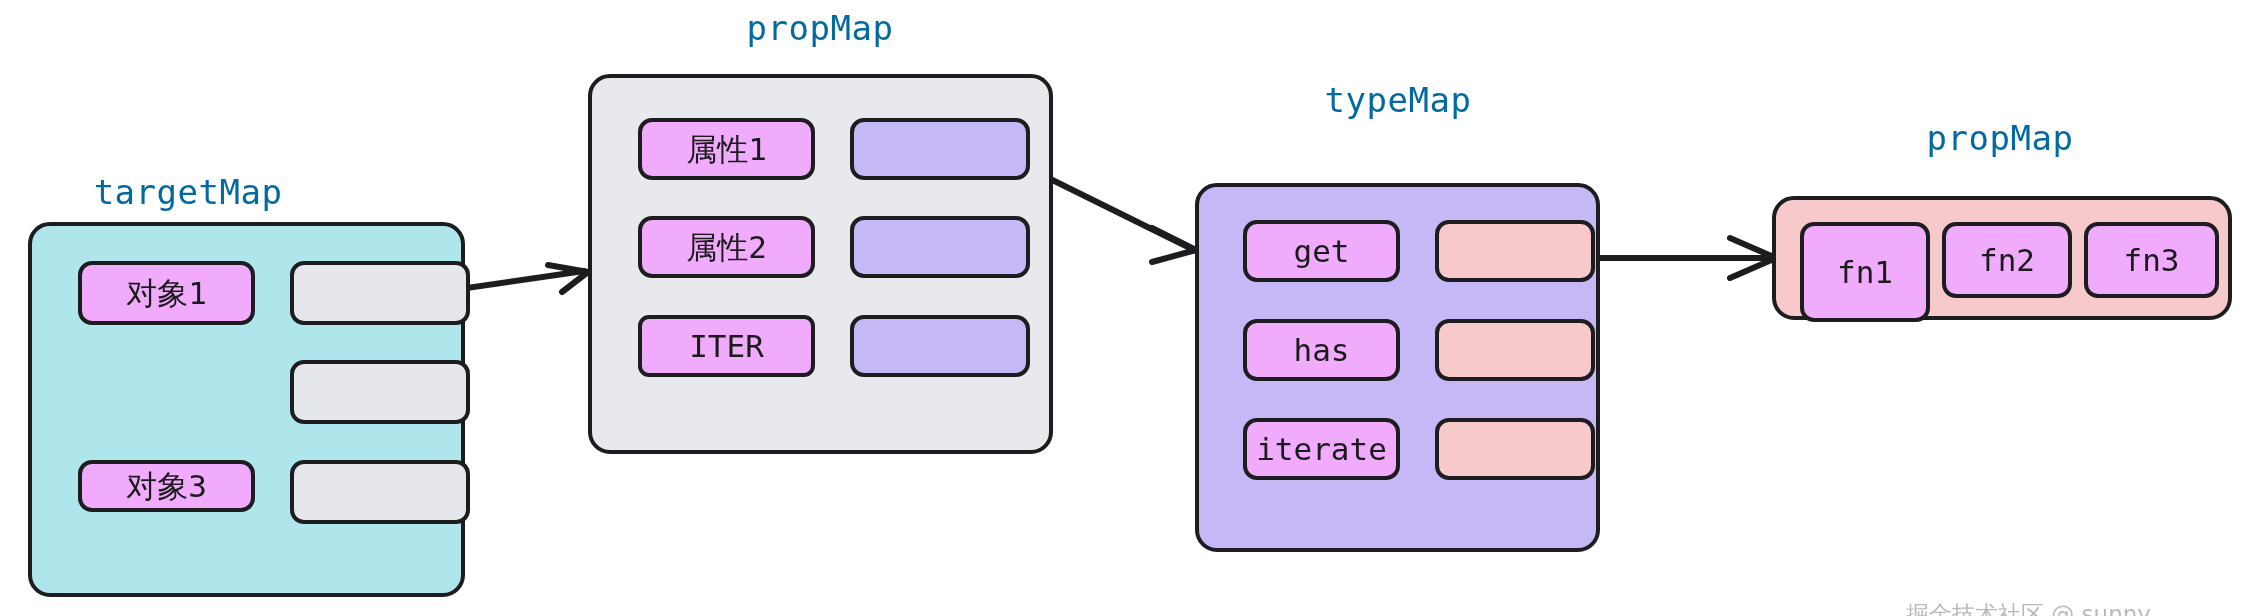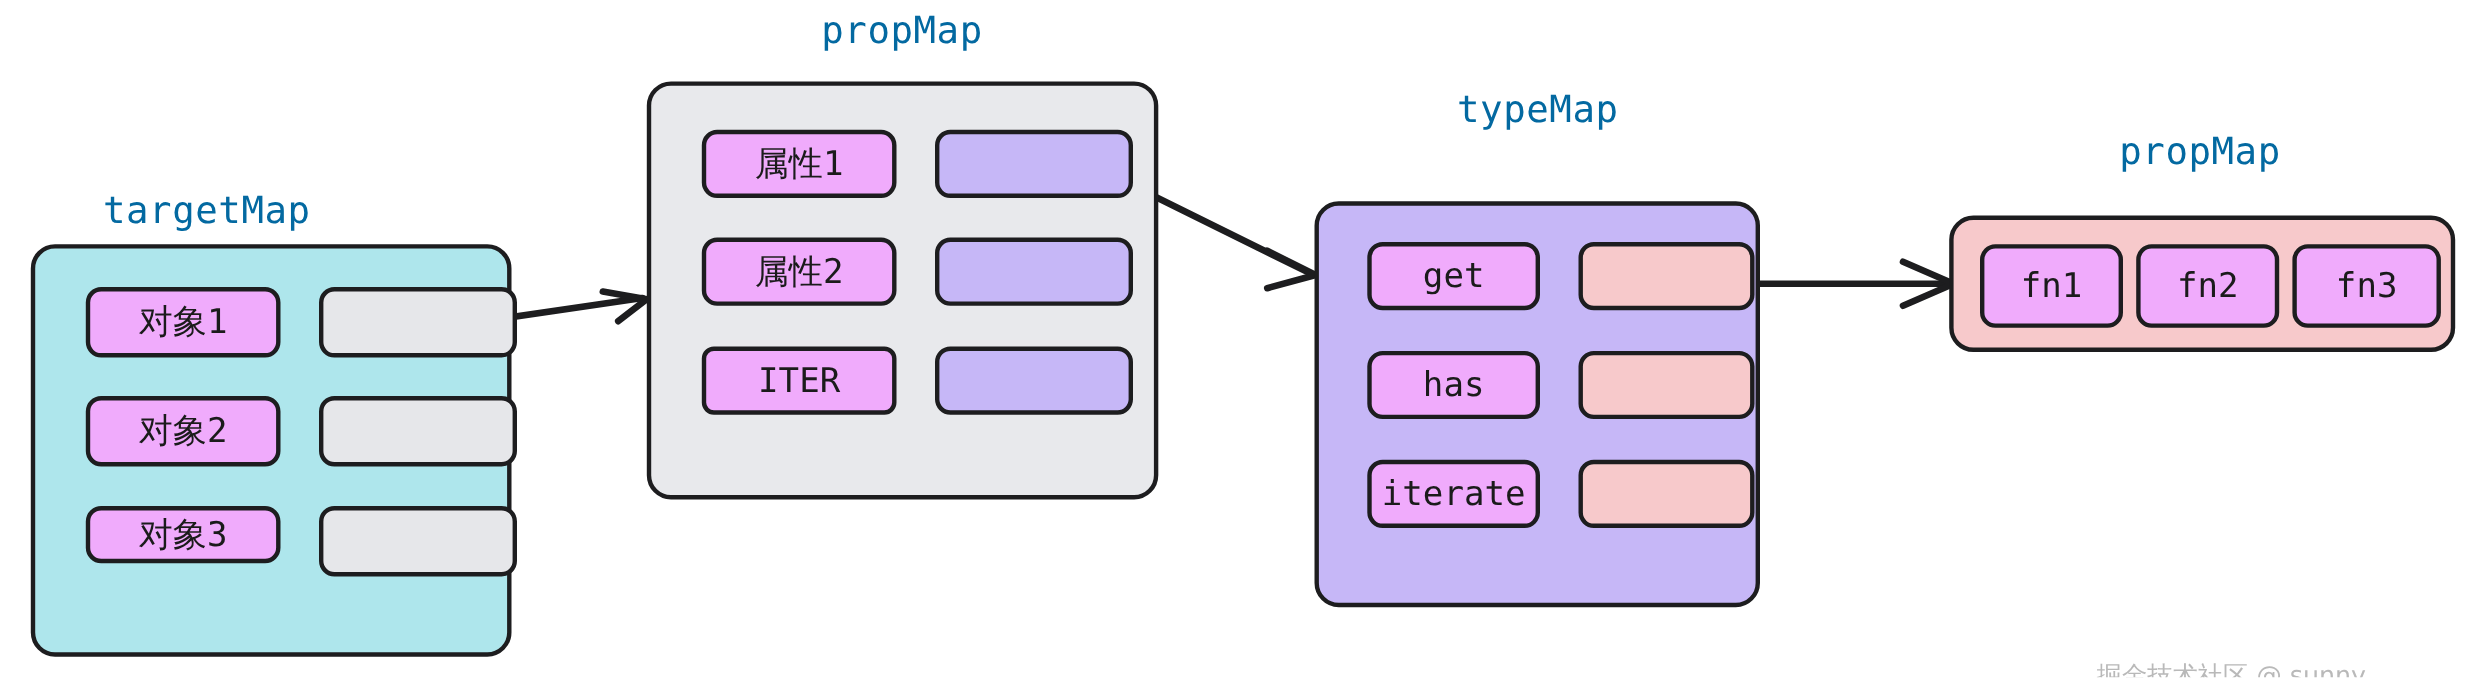--- a/index.html
+++ b/index.html
@@ -99,21 +99,20 @@
     </g>
   </svg>
 
   <div class="group-title" style="left:28px; top:172px; width:320px;">targetMap</div>
 
   <div class="container-box" style="left:28px; top:222px; width:437px; height:375px; background:#aee6ec;">
 
     <div class="cell key" style="left:46px; top:35px; width:177px; height:64px;">对象1</div>
     <div class="cell gray" style="left:258px; top:35px; width:180px; height:64px;"></div>
 
-    <div class="cell key" style="left:46px; top:134px; width:177px; height:64px;">对象2</div>
     <div class="cell gray" style="left:258px; top:134px; width:180px; height:64px;"></div>
 
     <div class="cell key" style="left:46px; top:234px; width:177px; height:52px;">对象3</div>
     <div class="cell gray" style="left:258px; top:234px; width:180px; height:64px;"></div>
   </div>
 
   <div class="group-title" style="left:660px; top:8px; width:320px;">propMap</div>
 
   <div class="container-box" style="left:588px; top:74px; width:465px; height:380px; background:#e8e9ec;">
 
@@ -137,20 +136,20 @@
     <div class="cell key" style="left:44px; top:132px; width:157px; height:62px;">has</div>
     <div class="cell pink" style="left:236px; top:132px; width:160px; height:62px;"></div>
 
     <div class="cell key" style="left:44px; top:231px; width:157px; height:62px;">iterate</div>
     <div class="cell pink" style="left:236px; top:231px; width:160px; height:62px;"></div>
   </div>
 
   <div class="group-title" style="left:1840px; top:118px; width:320px;">propMap</div>
 
   <div class="container-box" style="left:1772px; top:196px; width:460px; height:124px; background:#f7c9cb;">
-    <div class="cell key" style="left:24px; top:22px; width:130px; height:76px;">fn1</div>
+    <div class="cell key" style="left:24px; top:22px; width:130px; height:100px;">fn1</div>
     <div class="cell key" style="left:166px; top:22px; width:130px; height:76px;">fn2</div>
     <div class="cell key" style="left:308px; top:22px; width:135px; height:76px;">fn3</div>
   </div>
 
   <div class="watermark" style="left:1906px; top:565px;margin-top:34px;">掘金技术社区 @ sunny_</div>
 
 </div>
 
 </body></html>

